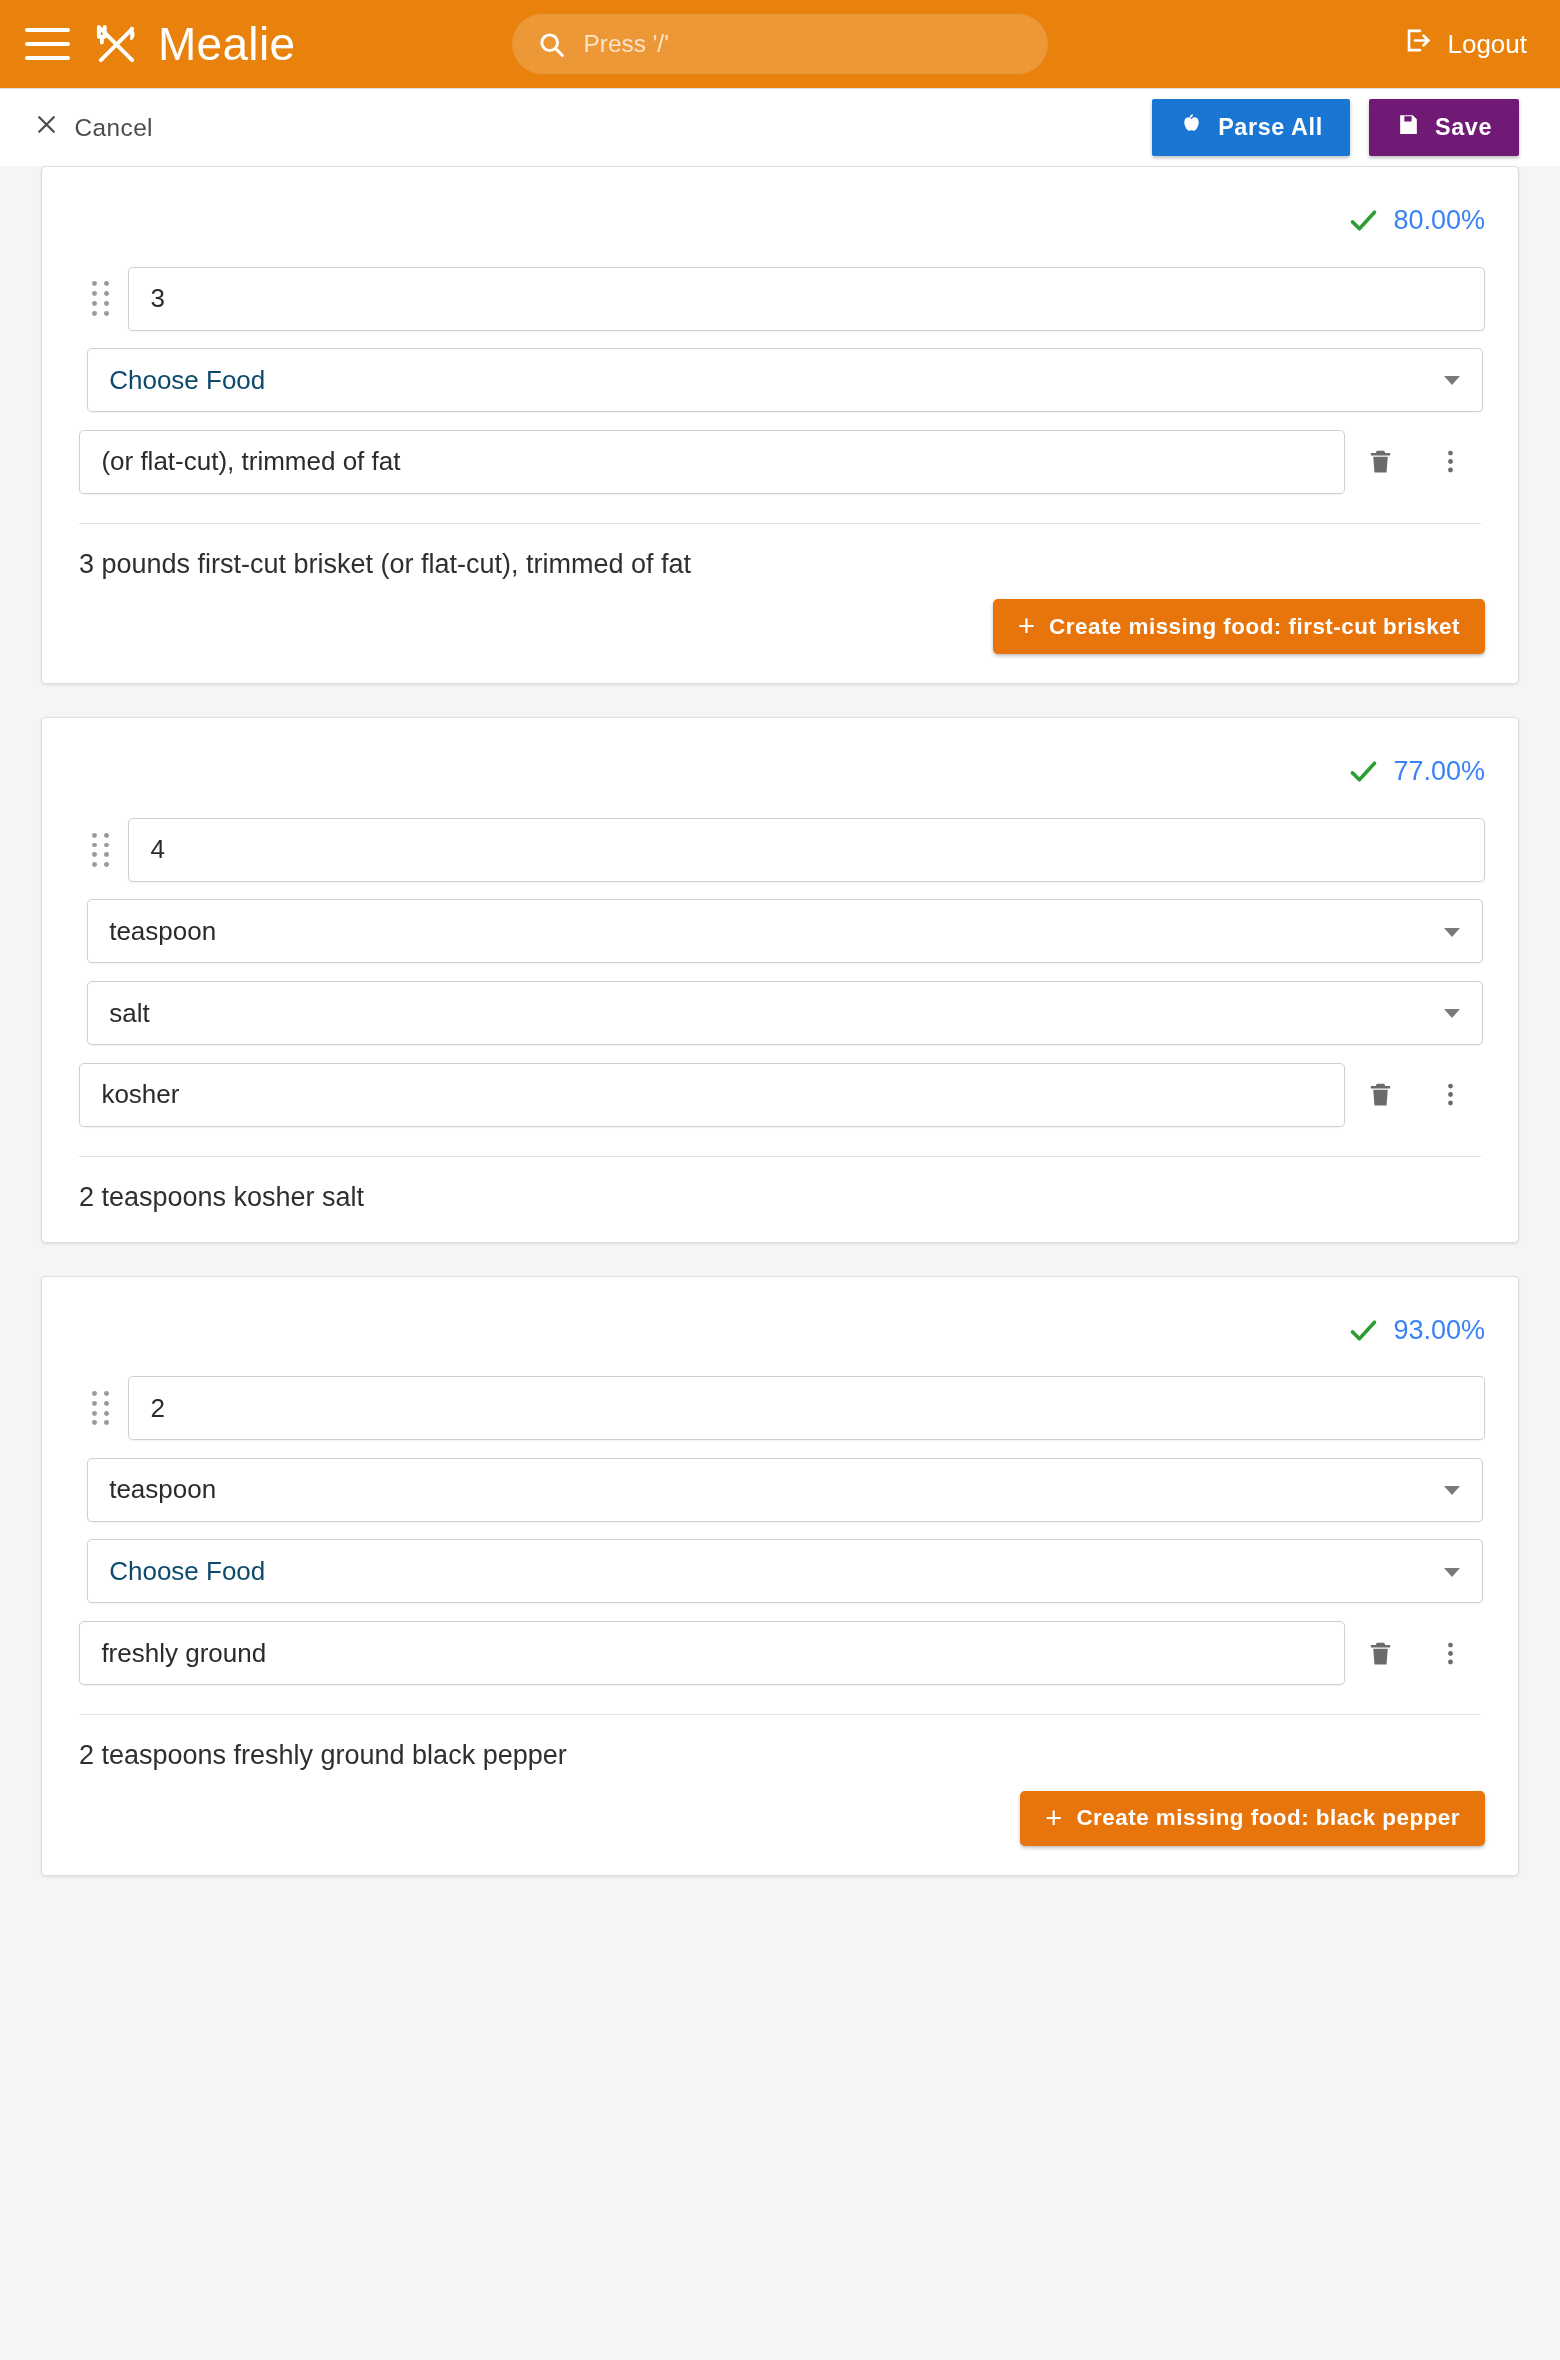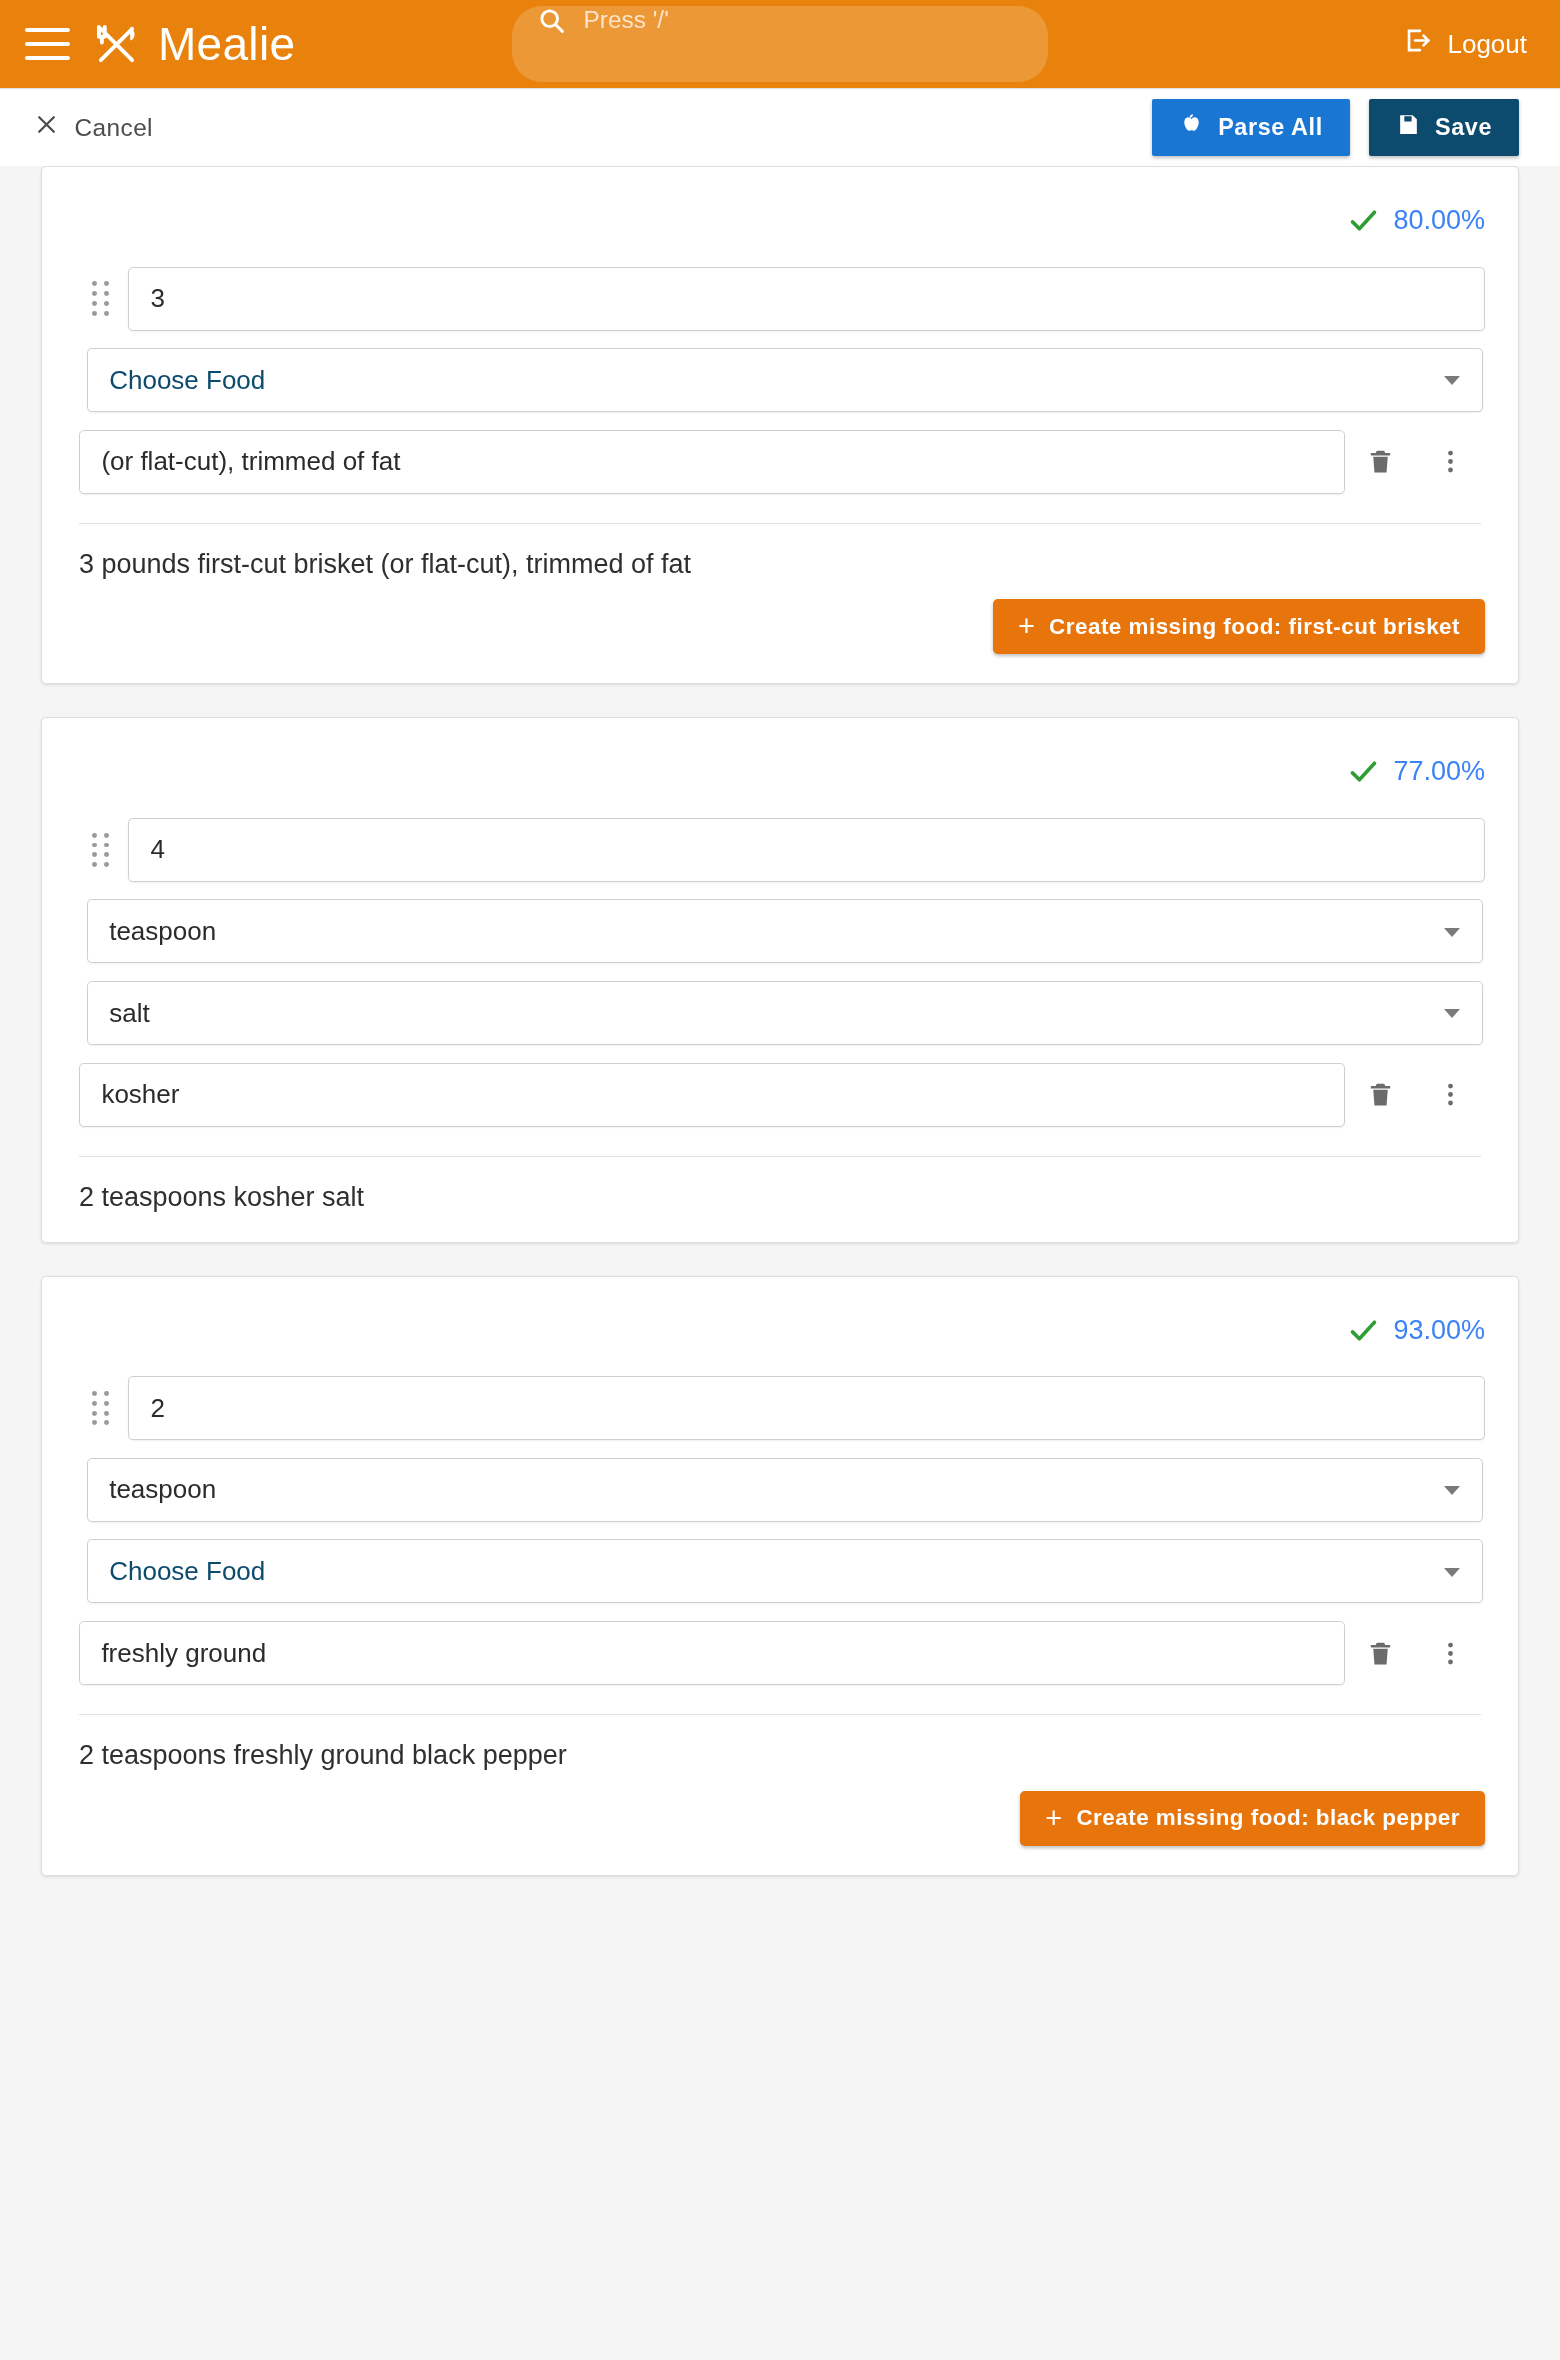--- a/index.html
+++ b/index.html
@@ -27,24 +27,24 @@
     margin-right: 23.4px; cursor: pointer;
   }
   .hamburger span { display: block; height: 4.9px; background: #fff; border-radius: 2px; }
   .brand-logo { margin-right: 17.6px; display: flex; align-items: center; }
   .brand-title { font-size: 46px; font-weight: 400; letter-spacing: 0.3px; }
 
   .search-box {
     position: absolute;
     left: 780px;
     transform: translateX(-50%);
-    width: 536px; height: 76px;
+    width: 536px; height: 60px;
     background: rgba(255,255,255,0.18);
     border-radius: 30px;
-    display: flex; 
+    display: flex; align-items: center;
     padding: 0 25px;
     color: #ffe9d2;
     cursor: text;
   }
   .search-box .search-icon { margin-right: 17.6px; display: flex; }
   .search-placeholder { font-size: 24.4px; color: #fde3c9; }
 
   .logout {
     position: absolute; right: 33px;
     display: flex; align-items: center; gap: 15.6px;
@@ -72,21 +72,21 @@
   .btn {
     display: flex; align-items: center; gap: 13.7px;
     height: 57px; padding: 0 27px;
     border: none; border-radius: 2px;
     color: #fff; font-size: 23.4px; font-weight: bold;
     letter-spacing: 0.6px; cursor: pointer;
     font-family: "Liberation Sans", sans-serif;
     box-shadow: 0 2px 3.9px rgba(0,0,0,.25);
   }
   .btn-parse { background: #1976d2; }
-  .btn-save { background: #0c4a6e; }
+  .btn-save { background: #701a75; }
 
   
   .cards { padding: 0 41px; }
   .card {
     background: #fff;
     border: 1px solid #dedede;
     border-radius: 4.9px;
     margin-bottom: 33px;
     padding: 25px 33px 29px 33px;
     box-shadow: 0 1px 2.9px rgba(0,0,0,.10);

